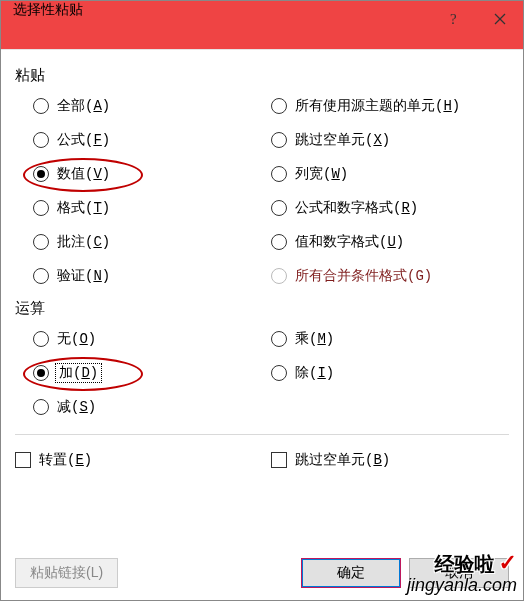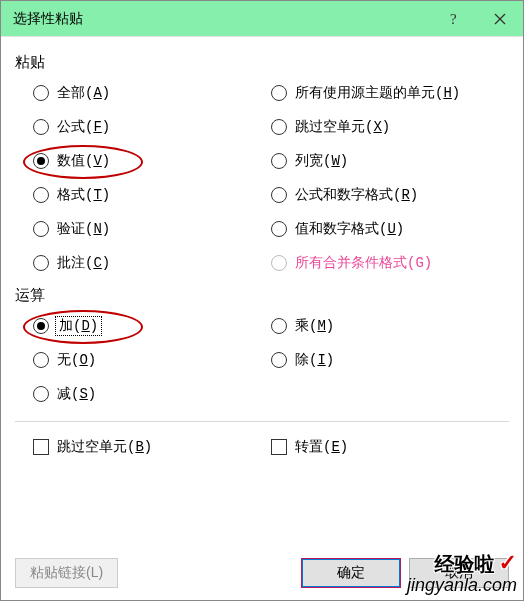--- a/index.html
+++ b/index.html
@@ -16,25 +16,25 @@
   }
   .window {
     width: 524px;
     height: 601px;
     border: 1px solid #888;
     box-sizing: border-box;
     background: #fff;
     position: relative;
   }
   .titlebar {
-    height: 36px;
-    background: #86efac;
+    height: 49px;
+    background: #ef4444;
     border-bottom: 1px solid #e5e5e5;
     display: flex;
-    align-items: center;
+    align-items: flex-start;
     padding-left: 12px;
     box-sizing: border-box;
   }
   .title {
     flex: 0 0 auto;
     font-size: 14px;
   }
   .title-spacer { flex: 1 1 auto; }
   .title-btn {
     width: 46px;
@@ -85,21 +85,21 @@
     content: "";
     width: 8px;
     height: 8px;
     background: #000;
     border-radius: 50%;
   }
   .radio-outer.disabled { border-color: #bbb; }
   .radio-label {
     font-size: 14px;
   }
-  .radio-label.disabled { color: #ec4899; }
+  .radio-label.disabled { color: #7f1d1d; }
   .underline { text-decoration: underline; }
   .ellipse {
     position: absolute;
     border: 2px solid #c00000;
     border-radius: 50%;
     pointer-events: none;
   }
   .divider {
     border: none;
     border-top: 1px solid #d9d9d9;
@@ -220,25 +220,25 @@
             <span class="radio-outer selected"></span>
             <span class="radio-label"><span><span>数值(</span><span class="underline">V</span><span>)</span></span></span>
             <div class="ellipse" style="left: -10px; top: 1px; width: 116px; height: 30px;"></div>
           </div>
           <div class="radio-row">
             <span class="radio-outer"></span>
             <span class="radio-label"><span><span>格式(</span><span class="underline">T</span><span>)</span></span></span>
           </div>
           <div class="radio-row">
             <span class="radio-outer"></span>
+            <span class="radio-label"><span><span>批注(</span><span class="underline">C</span><span>)</span></span></span>
+          </div>
+          <div class="radio-row">
+            <span class="radio-outer"></span>
             <span class="radio-label"><span><span>验证(</span><span class="underline">N</span><span>)</span></span></span>
-          </div>
-          <div class="radio-row">
-            <span class="radio-outer"></span>
-            <span class="radio-label"><span><span>批注(</span><span class="underline">C</span><span>)</span></span></span>
           </div>
         </div>
       <div class="col right" id="paste-right">
           <div class="radio-row">
             <span class="radio-outer"></span>
             <span class="radio-label"><span><span>所有使用源主题的单元(</span><span class="underline">H</span><span>)</span></span></span>
           </div>
           <div class="radio-row">
             <span class="radio-outer"></span>
             <span class="radio-label"><span><span>跳过空单元(</span><span class="underline">X</span><span>)</span></span></span>
@@ -259,64 +259,64 @@
             <span class="radio-outer disabled"></span>
             <span class="radio-label disabled"><span><span>所有合并条件格式(G)</span><span></span></span></span>
           </div>
         </div>
     </div>
 
     <div class="group-label">运算</div>
     <div class="group-body">
       <div class="col left" id="op-left">
           <div class="radio-row">
+            <span class="radio-outer"></span>
+            <span class="radio-label"><span><span>无(</span><span class="underline">O</span><span>)</span></span></span>
+          </div>
+          <div class="radio-row">
             <span class="radio-outer selected"></span>
             <span class="radio-label"><span class="focus-box"><span>加(</span><span class="underline">D</span><span>)</span></span></span>
             <div class="ellipse" style="left: -10px; top: 1px; width: 116px; height: 30px;"></div>
           </div>
           <div class="radio-row">
             <span class="radio-outer"></span>
-            <span class="radio-label"><span><span>无(</span><span class="underline">O</span><span>)</span></span></span>
-          </div>
-          <div class="radio-row">
-            <span class="radio-outer"></span>
             <span class="radio-label"><span><span>减(</span><span class="underline">S</span><span>)</span></span></span>
           </div>
         </div>
       <div class="col right" id="op-right">
           <div class="radio-row">
             <span class="radio-outer"></span>
             <span class="radio-label"><span><span>乘(</span><span class="underline">M</span><span>)</span></span></span>
           </div>
           <div class="radio-row">
             <span class="radio-outer"></span>
             <span class="radio-label"><span><span>除(</span><span class="underline">I</span><span>)</span></span></span>
           </div>
         </div>
     </div>
 
     <hr class="divider">
 
     <div class="group-body">
+      <div class="col right">
+        <div class="check-row">
+          <span class="checkbox"></span>
+          <span class="radio-label">
+            <span>转置(</span><span class="underline">E</span><span>)</span>
+          </span>
+        </div>
+      </div>
       <div class="col left" style="padding-left:18px;">
         <div class="check-row">
           <span class="checkbox"></span>
           <span class="radio-label">
             <span>跳过空单元(</span><span class="underline">B</span><span>)</span>
           </span>
         </div>
       </div>
-      <div class="col right">
-        <div class="check-row">
-          <span class="checkbox"></span>
-          <span class="radio-label">
-            <span>转置(</span><span class="underline">E</span><span>)</span>
-          </span>
-        </div>
-      </div>
     </div>
 
   </div>
 
   <div class="bottom-row">
     <div class="btn disabled">粘贴链接(L)</div>
     <div style="flex:1"></div>
     <div class="btn default">确定</div>
     <div class="btn">取消</div>
   </div>

